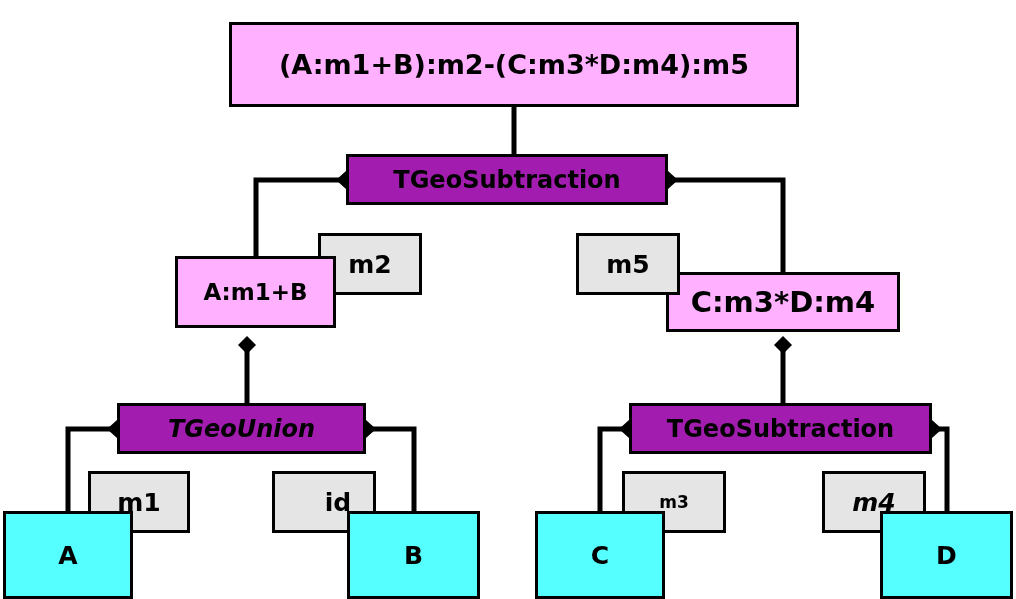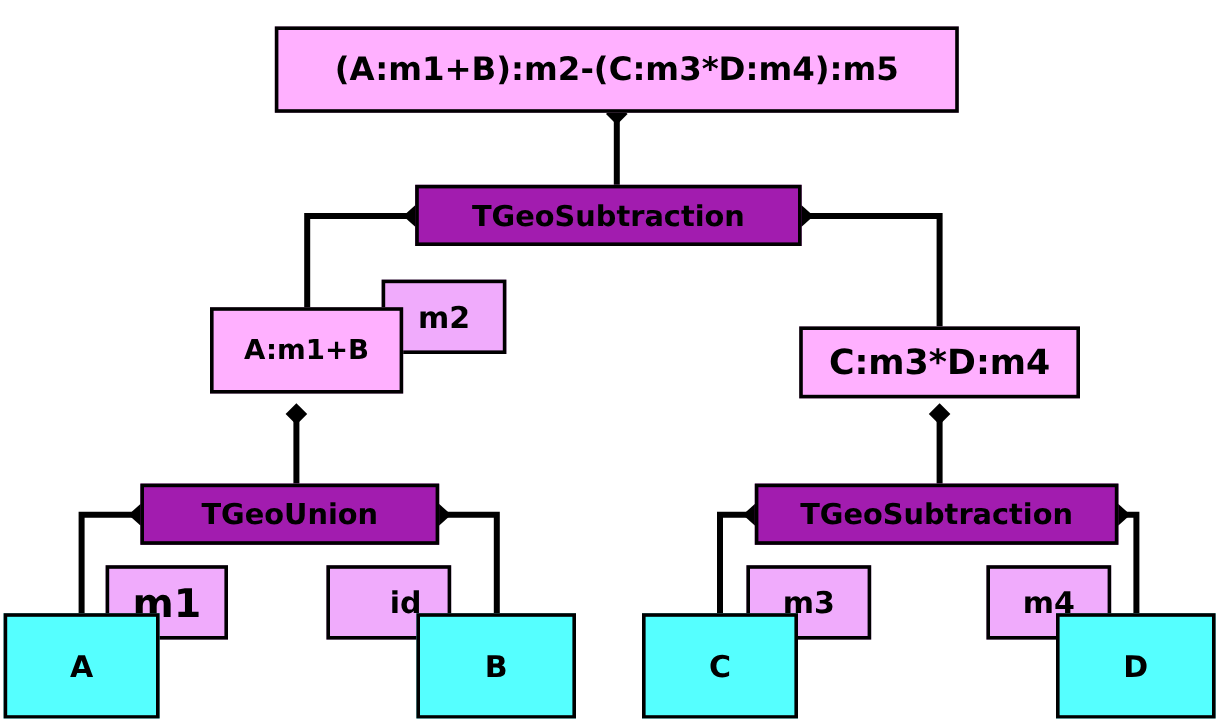--- a/index.html
+++ b/index.html
@@ -44,21 +44,21 @@
     white-space: nowrap;
   }
 
   .node-expr {            
     background: #ffb0ff;
   }
   .node-class {           
     background: #a21caf;
   }
   .node-matrix {          
-    background: #f0abfc;
+    background: #e5e5e5;
   }
   .node-shape {           
     background: #55ffff;
   }
 
   
   .z-low  { z-index: 2; }
   .z-mid  { z-index: 3; }
 </style>
 </head>
@@ -94,44 +94,45 @@
       <polygon points="668,171 678,180 668,189 658,180"></polygon>
       <polygon points="247,336 256,345 247,354 238,345"></polygon>
       <polygon points="783,336 792,345 783,354 774,345"></polygon>
       <polygon points="117,420 127,429 117,438 107,429"></polygon>
       <polygon points="366,420 376,429 366,438 356,429"></polygon>
       <polygon points="629,420 639,429 629,438 619,429"></polygon>
       <polygon points="932,420 942,429 932,438 922,429"></polygon>
     </g>
   </svg>
 
-  <div class="node node-expr z-mid" style="left:229px; top:22px; width:570px; height:72px; font-size:27px;">(A:m1+B):m2-(C:m3*D:m4):m5</div>
+  <div class="node node-expr z-mid" style="left:229px; top:22px; width:570px; height:85px; font-size:27px;">(A:m1+B):m2-(C:m3*D:m4):m5</div>
 
   <div class="node node-class z-mid" style="left:346px; top:154px; width:322px; height:51px; font-size:24px;">TGeoSubtraction</div>
 
   <div class="node node-matrix z-low" style="left:318px; top:233px; width:104px; height:62px; font-size:25px;">m2</div>
 
   <div class="node node-expr z-mid" style="left:175px; top:256px; width:161px; height:72px; font-size:23px;">A:m1+B</div>
 
   <div class="node node-expr z-low" style="left:666px; top:272px; width:234px; height:60px; font-size:29px;">C:m3*D:m4</div>
 
+  <div class="node node-matrix z-mid" style="left:576px; top:233px; width:104px; height:62px; font-size:25px;">m5</div>
 
-  <div class="node node-class z-mid" style="left:117px; top:403px; width:249px; height:51px; font-size:24px;">TGeoUnion</div>
+  <div class="node node-class z-mid" style="left:117px; top:403px; width:249px; height:51px; font-size:24px;font-style:italic;">TGeoUnion</div>
 
   <div class="node node-class z-mid" style="left:629px; top:403px; width:303px; height:51px; font-size:24px;">TGeoSubtraction</div>
 
-  <div class="node node-matrix z-low" style="left:88px; top:471px; width:102px; height:62px; font-size:33px;">m1</div>
+  <div class="node node-matrix z-low" style="left:88px; top:471px; width:102px; height:62px; font-size:25px;">m1</div>
 
   <div class="node node-shape z-mid" style="left:3px; top:511px; width:130px; height:88px; font-size:25px;">A</div>
 
   <div class="node node-matrix z-low" style="left:272px; top:471px; width:104px; height:62px; font-size:25px;padding-left:28px;">id</div>
 
   <div class="node node-shape z-mid" style="left:347px; top:511px; width:133px; height:88px; font-size:25px;">B</div>
 
-  <div class="node node-matrix z-low" style="left:622px; top:471px; width:104px; height:62px; font-size:25px;">m3</div>
+  <div class="node node-matrix z-low" style="left:622px; top:471px; width:104px; height:62px; font-size:17px;">m3</div>
 
   <div class="node node-shape z-mid" style="left:535px; top:511px; width:130px; height:88px; font-size:25px;">C</div>
 
-  <div class="node node-matrix z-low" style="left:822px; top:471px; width:104px; height:62px; font-size:25px;">m4</div>
+  <div class="node node-matrix z-low" style="left:822px; top:471px; width:104px; height:62px; font-size:25px;font-style:italic;">m4</div>
 
   <div class="node node-shape z-mid" style="left:880px; top:511px; width:133px; height:88px; font-size:25px;">D</div>
 
 </div>
 
 </body></html>

